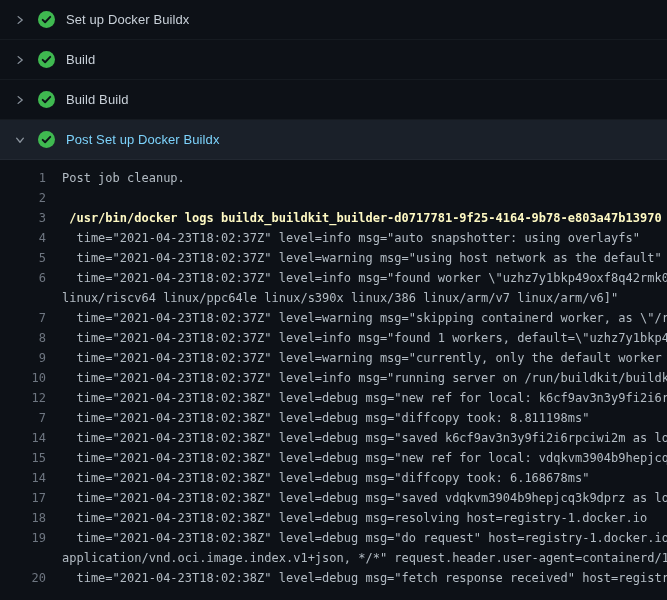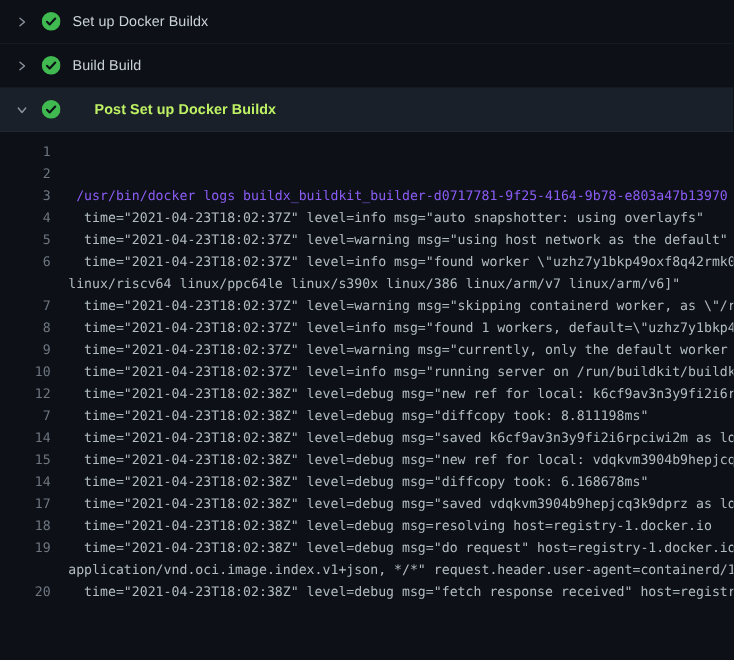--- a/index.html
+++ b/index.html
@@ -32,21 +32,21 @@
     display:inline-flex; align-items:center; justify-content:center;
     margin-right:11px;
     flex:0 0 17px;
   }
   .step .label {
     color:#c9d1d9;
     font-size:13px;
     font-weight:400;
     letter-spacing:0.1px;
   }
-  .step.expanded .label { color:#bef264; font-weight:700;margin-left:20px; }
+  .step.expanded .label { color:#7dd3fc; font-weight:400; }
   
   .log {
     padding-top:8px;
     font-family:"DejaVu Sans Mono","Liberation Mono",monospace;
     font-size:12px;
     line-height:20px;
   }
   .log-row {
     display:flex;
     height:20px;
@@ -60,21 +60,21 @@
     color:#6e7681;
     text-decoration:none;
     cursor:pointer;
     user-select:none;
   }
   .log-row .text {
     padding-left:16px;
     color:#b3bcc4;
     white-space:pre;
   }
-  .log-row.command .text { color:#8b5cf6; font-weight:400; }
+  .log-row.command .text { color:#fef9c3; font-weight:700; }
   .log-row.group .text { cursor:pointer;margin-top:22px; }
   .group-arrow {
     display:inline-block;
     margin-right:6px;
   }
 </style>
 </head>
 <body>
 
 <div class="screen">
@@ -98,39 +98,53 @@
           <svg width="12" height="12" viewBox="0 0 16 16">
             <path d="M5.5 3.5 11 8l-5.5 4.5" fill="none" stroke="#8b949e" stroke-width="1.7" stroke-linecap="round" stroke-linejoin="round"></path>
           </svg>
         </span>
         <span class="check">
           <svg width="17" height="17" viewBox="0 0 16 16">
             <circle cx="8" cy="8" r="8" fill="#3fb950"></circle>
             <path d="M4.4 8.3l2.3 2.3 4.8-5.1" fill="none" stroke="#0d1117" stroke-width="1.8" stroke-linecap="round" stroke-linejoin="round"></path>
           </svg>
         </span>
+        <span class="label">Build</span>
+      </div>
+      <div class="step">
+        <span class="chev">
+          <svg width="12" height="12" viewBox="0 0 16 16">
+            <path d="M5.5 3.5 11 8l-5.5 4.5" fill="none" stroke="#8b949e" stroke-width="1.7" stroke-linecap="round" stroke-linejoin="round"></path>
+          </svg>
+        </span>
+        <span class="check">
+          <svg width="17" height="17" viewBox="0 0 16 16">
+            <circle cx="8" cy="8" r="8" fill="#3fb950"></circle>
+            <path d="M4.4 8.3l2.3 2.3 4.8-5.1" fill="none" stroke="#0d1117" stroke-width="1.8" stroke-linecap="round" stroke-linejoin="round"></path>
+          </svg>
+        </span>
         <span class="label">Build Build</span>
       </div>
       <div class="step expanded">
         <span class="chev">
           <svg width="12" height="12" viewBox="0 0 16 16">
             <path d="M3.5 5.5 8 11l4.5-5.5" fill="none" stroke="#8b949e" stroke-width="1.7" stroke-linecap="round" stroke-linejoin="round"></path>
           </svg>
         </span>
         <span class="check">
           <svg width="17" height="17" viewBox="0 0 16 16">
             <circle cx="8" cy="8" r="8" fill="#3fb950"></circle>
             <path d="M4.4 8.3l2.3 2.3 4.8-5.1" fill="none" stroke="#0d1117" stroke-width="1.8" stroke-linecap="round" stroke-linejoin="round"></path>
           </svg>
         </span>
         <span class="label">Post Set up Docker Buildx</span>
       </div>
     </div>
   <div class="log">
-      <div class="log-row plain"><a class="num">1</a></div>
+      <div class="log-row plain"><a class="num">1</a><span class="text">Post job cleanup.</span></div>
       <div class="log-row group"><a class="num">2</a><span class="text"><span class="group-arrow"><svg width="10" height="10" viewBox="0 0 16 16">
               <path d="M3.5 5.5h9L8 11.5z" fill="#b3bcc4"></path>
             </svg></span><span>BuildKit container logs</span></span></div>
       <div class="log-row command"><a class="num">3</a><span class="text"> /usr/bin/docker logs buildx_buildkit_builder-d0717781-9f25-4164-9b78-e803a47b13970</span></div>
       <div class="log-row plain"><a class="num">4</a><span class="text">  time="2021-04-23T18:02:37Z" level=info msg="auto snapshotter: using overlayfs"</span></div>
       <div class="log-row plain"><a class="num">5</a><span class="text">  time="2021-04-23T18:02:37Z" level=warning msg="using host network as the default"</span></div>
       <div class="log-row plain"><a class="num">6</a><span class="text">  time="2021-04-23T18:02:37Z" level=info msg="found worker \"uzhz7y1bkp49oxf8q42rmk0xj</span></div>
       <div class="log-row wrap"><a class="num"></a><span class="text">linux/riscv64 linux/ppc64le linux/s390x linux/386 linux/arm/v7 linux/arm/v6]"</span></div>
       <div class="log-row plain"><a class="num">7</a><span class="text">  time="2021-04-23T18:02:37Z" level=warning msg="skipping containerd worker, as \"/run</span></div>
       <div class="log-row plain"><a class="num">8</a><span class="text">  time="2021-04-23T18:02:37Z" level=info msg="found 1 workers, default=\"uzhz7y1bkp49o</span></div>

